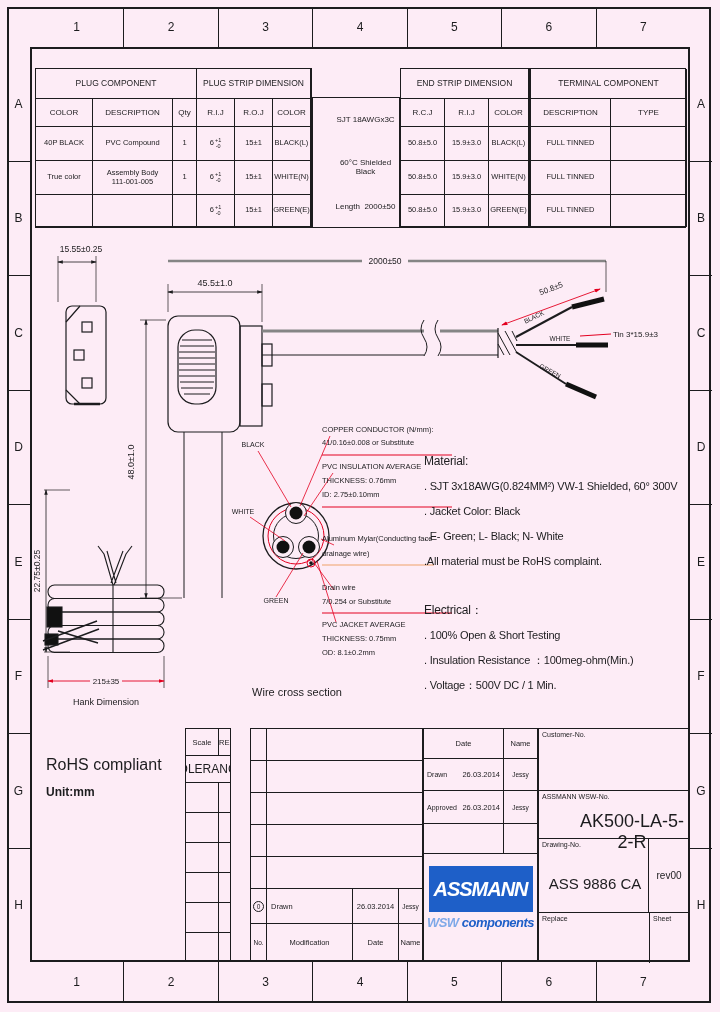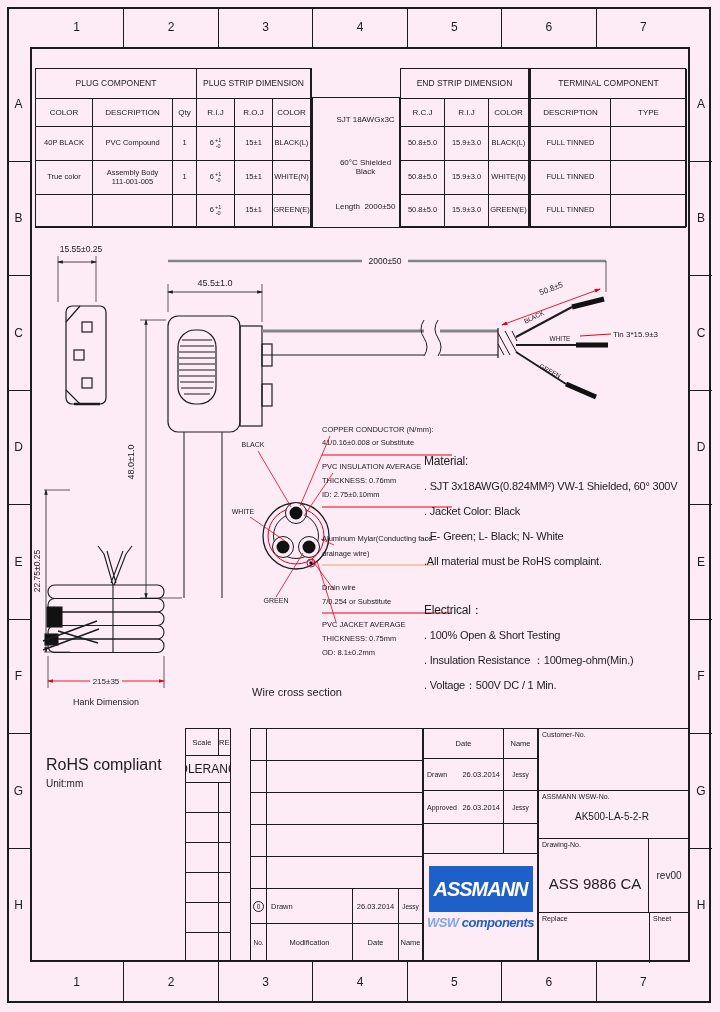--- a/index.html
+++ b/index.html
@@ -361,21 +361,21 @@
   </div>
   <div class="abs note" style="left:424px;top:598px;width:264px;">
     <div class="t">Electrical：</div>
     <div>. 100% Open &amp; Short Testing</div>
     <div>. Insulation Resistance ：100meg-ohm(Min.)</div>
     <div>. Voltage：500V DC / 1 Min.</div>
   </div>
 
   <div class="abs" style="left:46px;top:756px;z-index:4;">
     <div style="font-size:16px;">RoHS compliant</div>
-    <div style="font-size:10px;margin-top:4px;">Unit:mm</div>
+    <div style="font-size:12px;margin-top:11px;font-weight:bold;">Unit:mm</div>
   </div>
 
   <div class="abs tb" style="left:185px;top:728px;width:46px;height:234px;display:grid;
               grid-template-rows:27px 27px 30px 30px 30px 30px 30px 1fr;grid-template-columns:33px 1fr;">
     <div class="c">Scale</div>
     <div class="c" style="border-right:none">FREE</div>
     <div class="c" style="grid-column:1/3;border-right:none;font-size:12px;">TOLERANCE</div>
     <div class="c"></div>
       <div class="c" style="border-right:none"></div>
     <div class="c"></div>
@@ -435,21 +435,21 @@
       <div class="logo-sub" style="margin-top:3px;"><span class="w">WSW</span> <span>components</span></div>
     </div>
   </div>
 
   <div class="abs tb" style="left:538px;top:728px;width:152px;height:234px;">
     <div class="abs" style="left:0;top:0;width:100%;height:62px;border-bottom:1px solid var(--ln);box-sizing:border-box;">
       <span class="lab">Customer-No.</span>
     </div>
     <div class="abs" style="left:0;top:62px;width:100%;height:48px;border-bottom:1px solid var(--ln);box-sizing:border-box;">
       <span class="lab">ASSMANN WSW-No.</span>
-      <div style="position:absolute;left:0;right:0;top:20px;text-align:left;font-size:10px;padding-left:36px;">AK500-LA-5-2-R</div>
+      <div style="position:absolute;left:0;right:0;top:20px;text-align:center;font-size:18px;padding-left:36px;">AK500-LA-5-2-R</div>
     </div>
     <div class="abs" style="left:0;top:110px;width:100%;height:74px;border-bottom:1px solid var(--ln);box-sizing:border-box;">
       <span class="lab">Drawing-No.</span>
       <div style="position:absolute;left:0;width:112px;top:36px;text-align:center;font-size:15px;">ASS 9886 CA</div>
       <div style="position:absolute;right:0;top:0;bottom:0;width:40px;border-left:1px solid var(--ln);display:flex;align-items:center;justify-content:center;font-size:10px;">rev00</div>
     </div>
     <div class="abs" style="left:0;top:184px;width:100%;height:50px;box-sizing:border-box;">
       <span class="lab">Replace</span>
       <div style="position:absolute;right:0;top:0;bottom:0;width:40px;border-left:1px solid var(--ln);box-sizing:border-box;">
         <span class="lab">Sheet</span>

